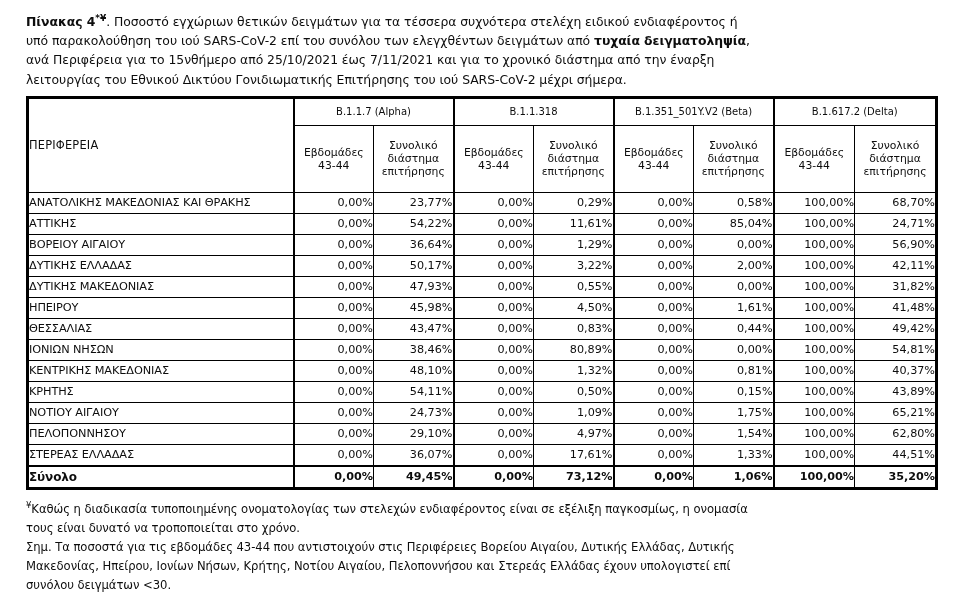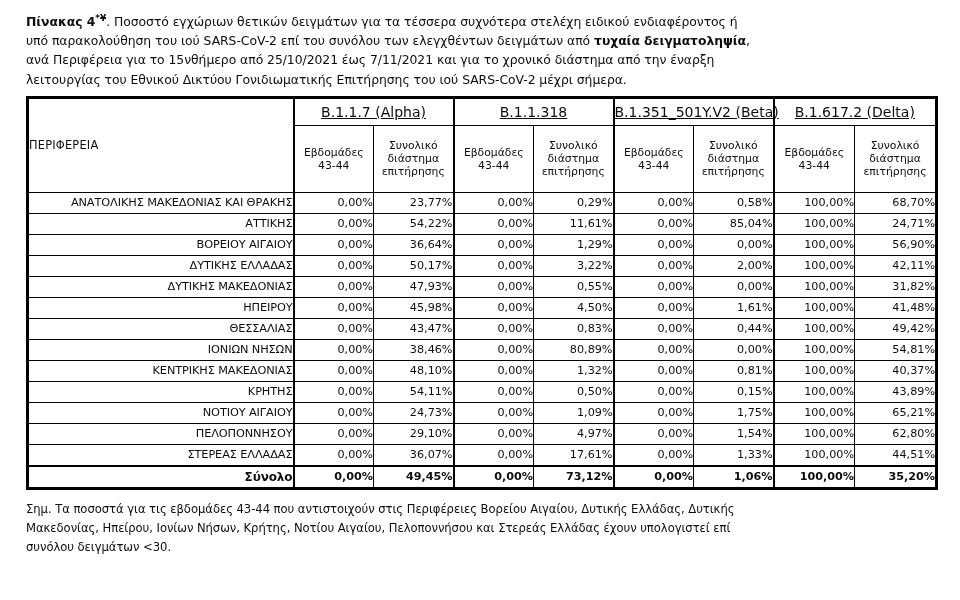--- a/index.html
+++ b/index.html
@@ -51,42 +51,41 @@
     vertical-align: middle;
     font-weight: normal;
   }
 
   
   .gsep-l { border-left: 2px solid #000000 !important; }
 
   .hdr-variant {
     text-align: center;
     font-weight: bold;
-    font-size: 14px;
+    font-size: 10px;
     height: 26px;
     white-space: nowrap;
-    text-decoration: underline;
   }
   .hdr-sub {
     text-align: center;
     font-weight: bold;
     font-size: 10.8px;
     line-height: 13.2px;
     height: 66px;
     padding: 2px 1px;
   }
   .hdr-region {
     text-align: left;
     font-weight: bold;
     font-size: 11.4px;
     letter-spacing: 0.2px;
   }
 
   td.region {
-    text-align: right;
+    text-align: left;
     font-weight: bold;
     font-size: 11.3px;
     padding-left: 4px;
     height: 20px;
     white-space: nowrap;
     letter-spacing: -0.1px;
   }
   td.num {
     text-align: right;
     font-size: 11.2px;
@@ -350,16 +349,17 @@
             <td class="num">1,06%</td>
             <td class="num gsep-l">100,00%</td>
             <td class="num">35,20%</td>
           </tr>
         </tbody>
   </table>
   </div>
 
   
   <div class="notes" id="notes">
+      <p><span class="mk">¥</span><span>Καθώς η διαδικασία τυποποιημένης ονοματολογίας των στελεχών ενδιαφέροντος είναι σε εξέλιξη παγκοσμίως, η ονομασία τους είναι δυνατό να τροποποιείται στο χρόνο.</span></p>
       <p><span>Σημ. Τα ποσοστά για τις εβδομάδες 43-44 που αντιστοιχούν στις Περιφέρειες Βορείου Αιγαίου, Δυτικής Ελλάδας, Δυτικής Μακεδονίας, Ηπείρου, Ιονίων Νήσων, Κρήτης, Νοτίου Αιγαίου, Πελοποννήσου και Στερεάς Ελλάδας έχουν υπολογιστεί επί συνόλου δειγμάτων &lt;30.</span></p>
     </div>
 
 </div>
 
 </body></html>

